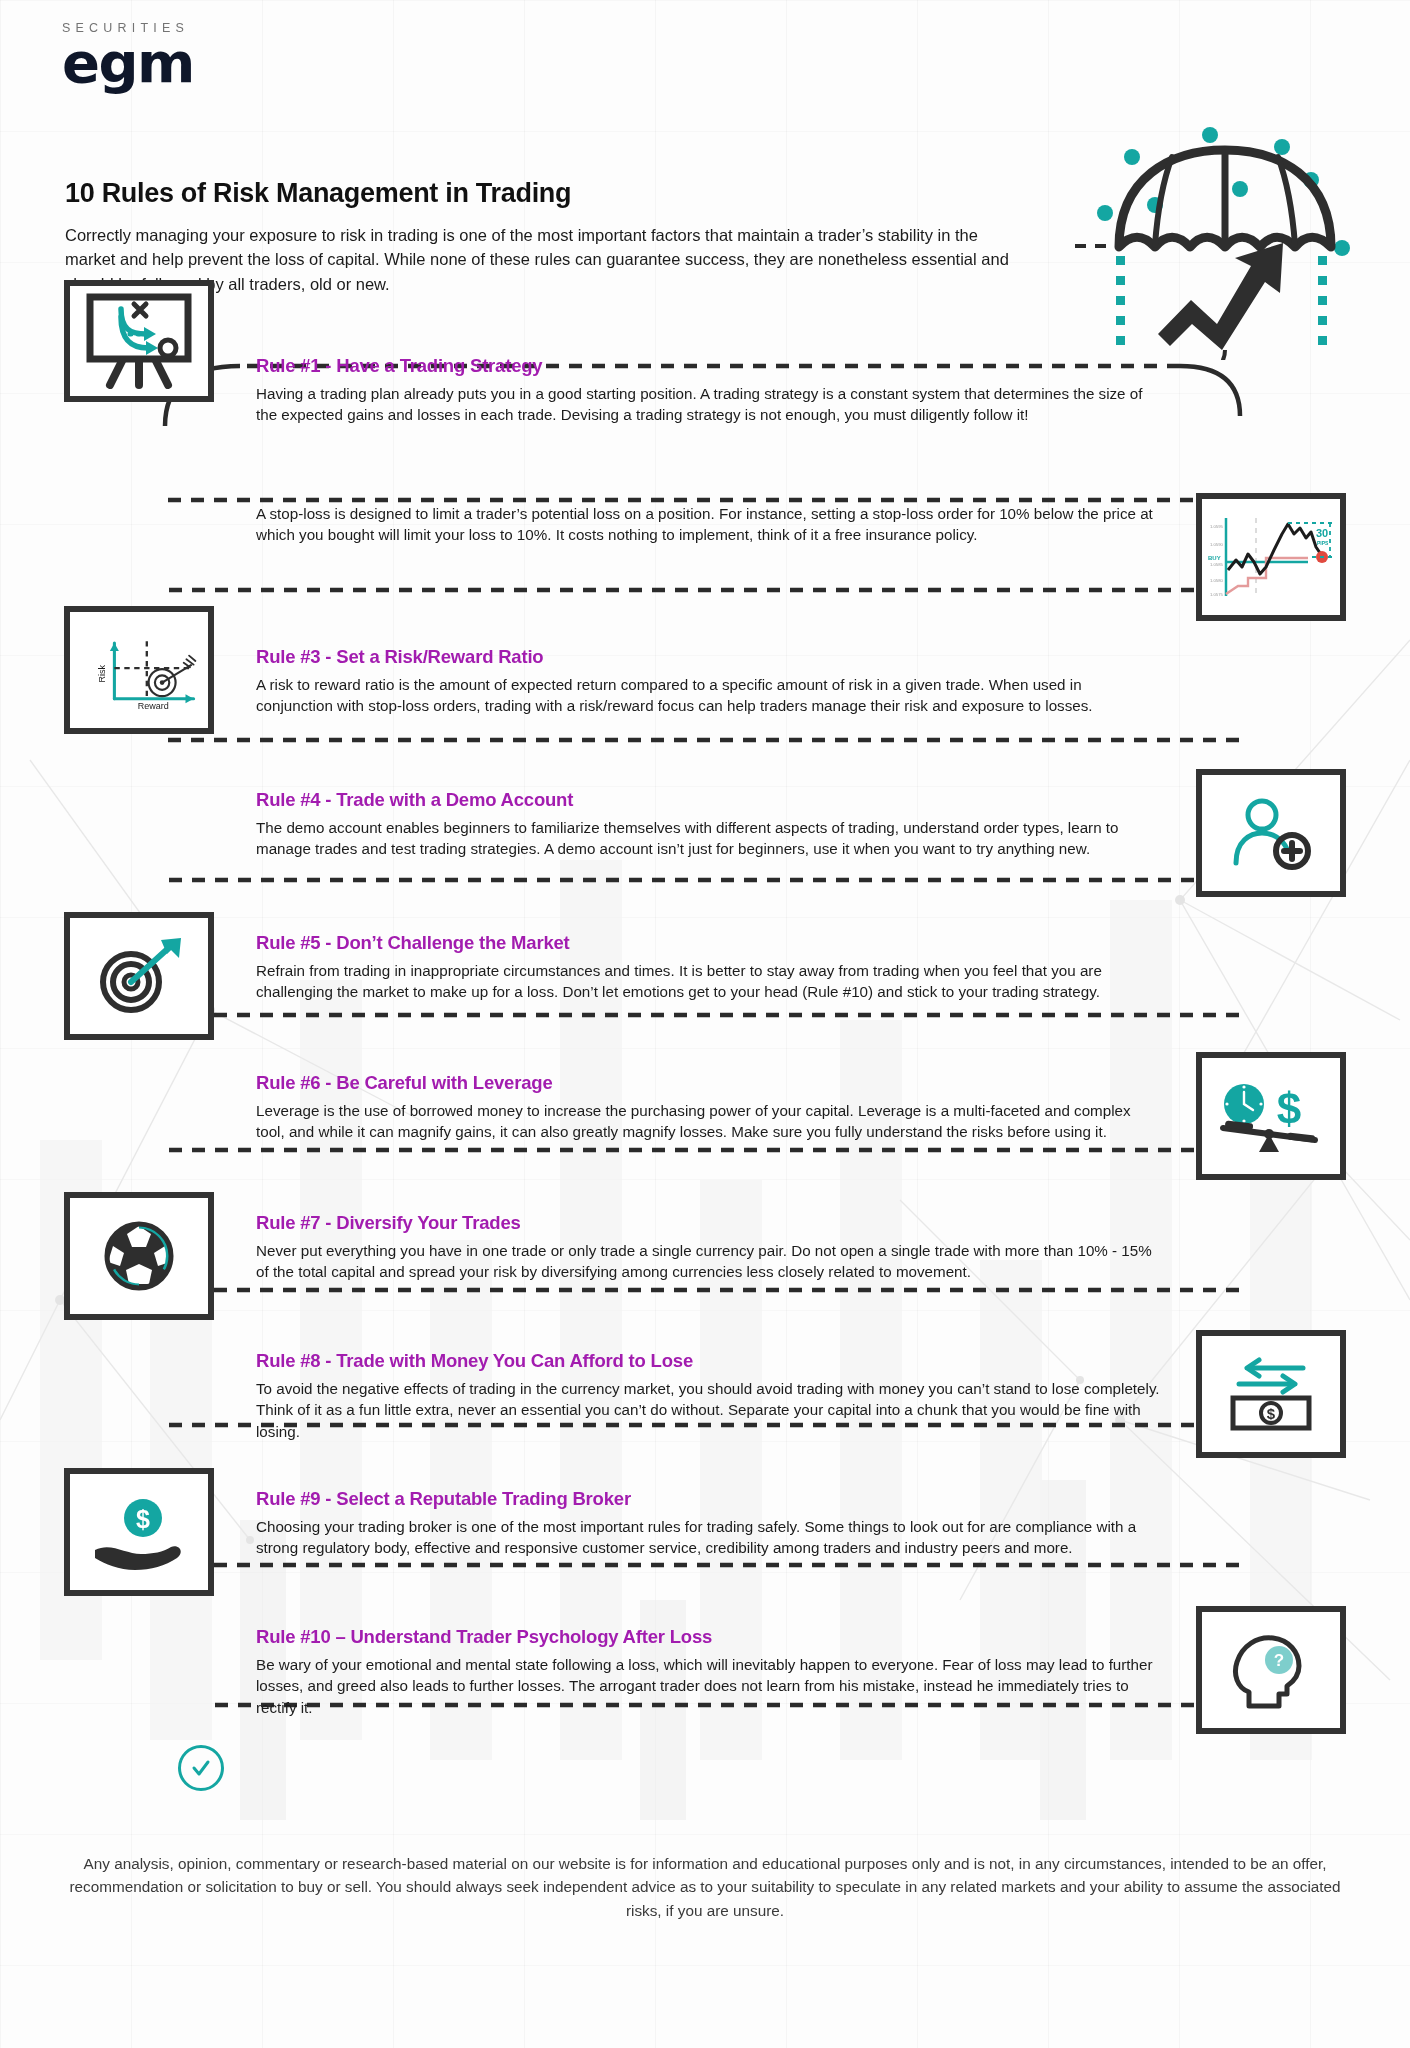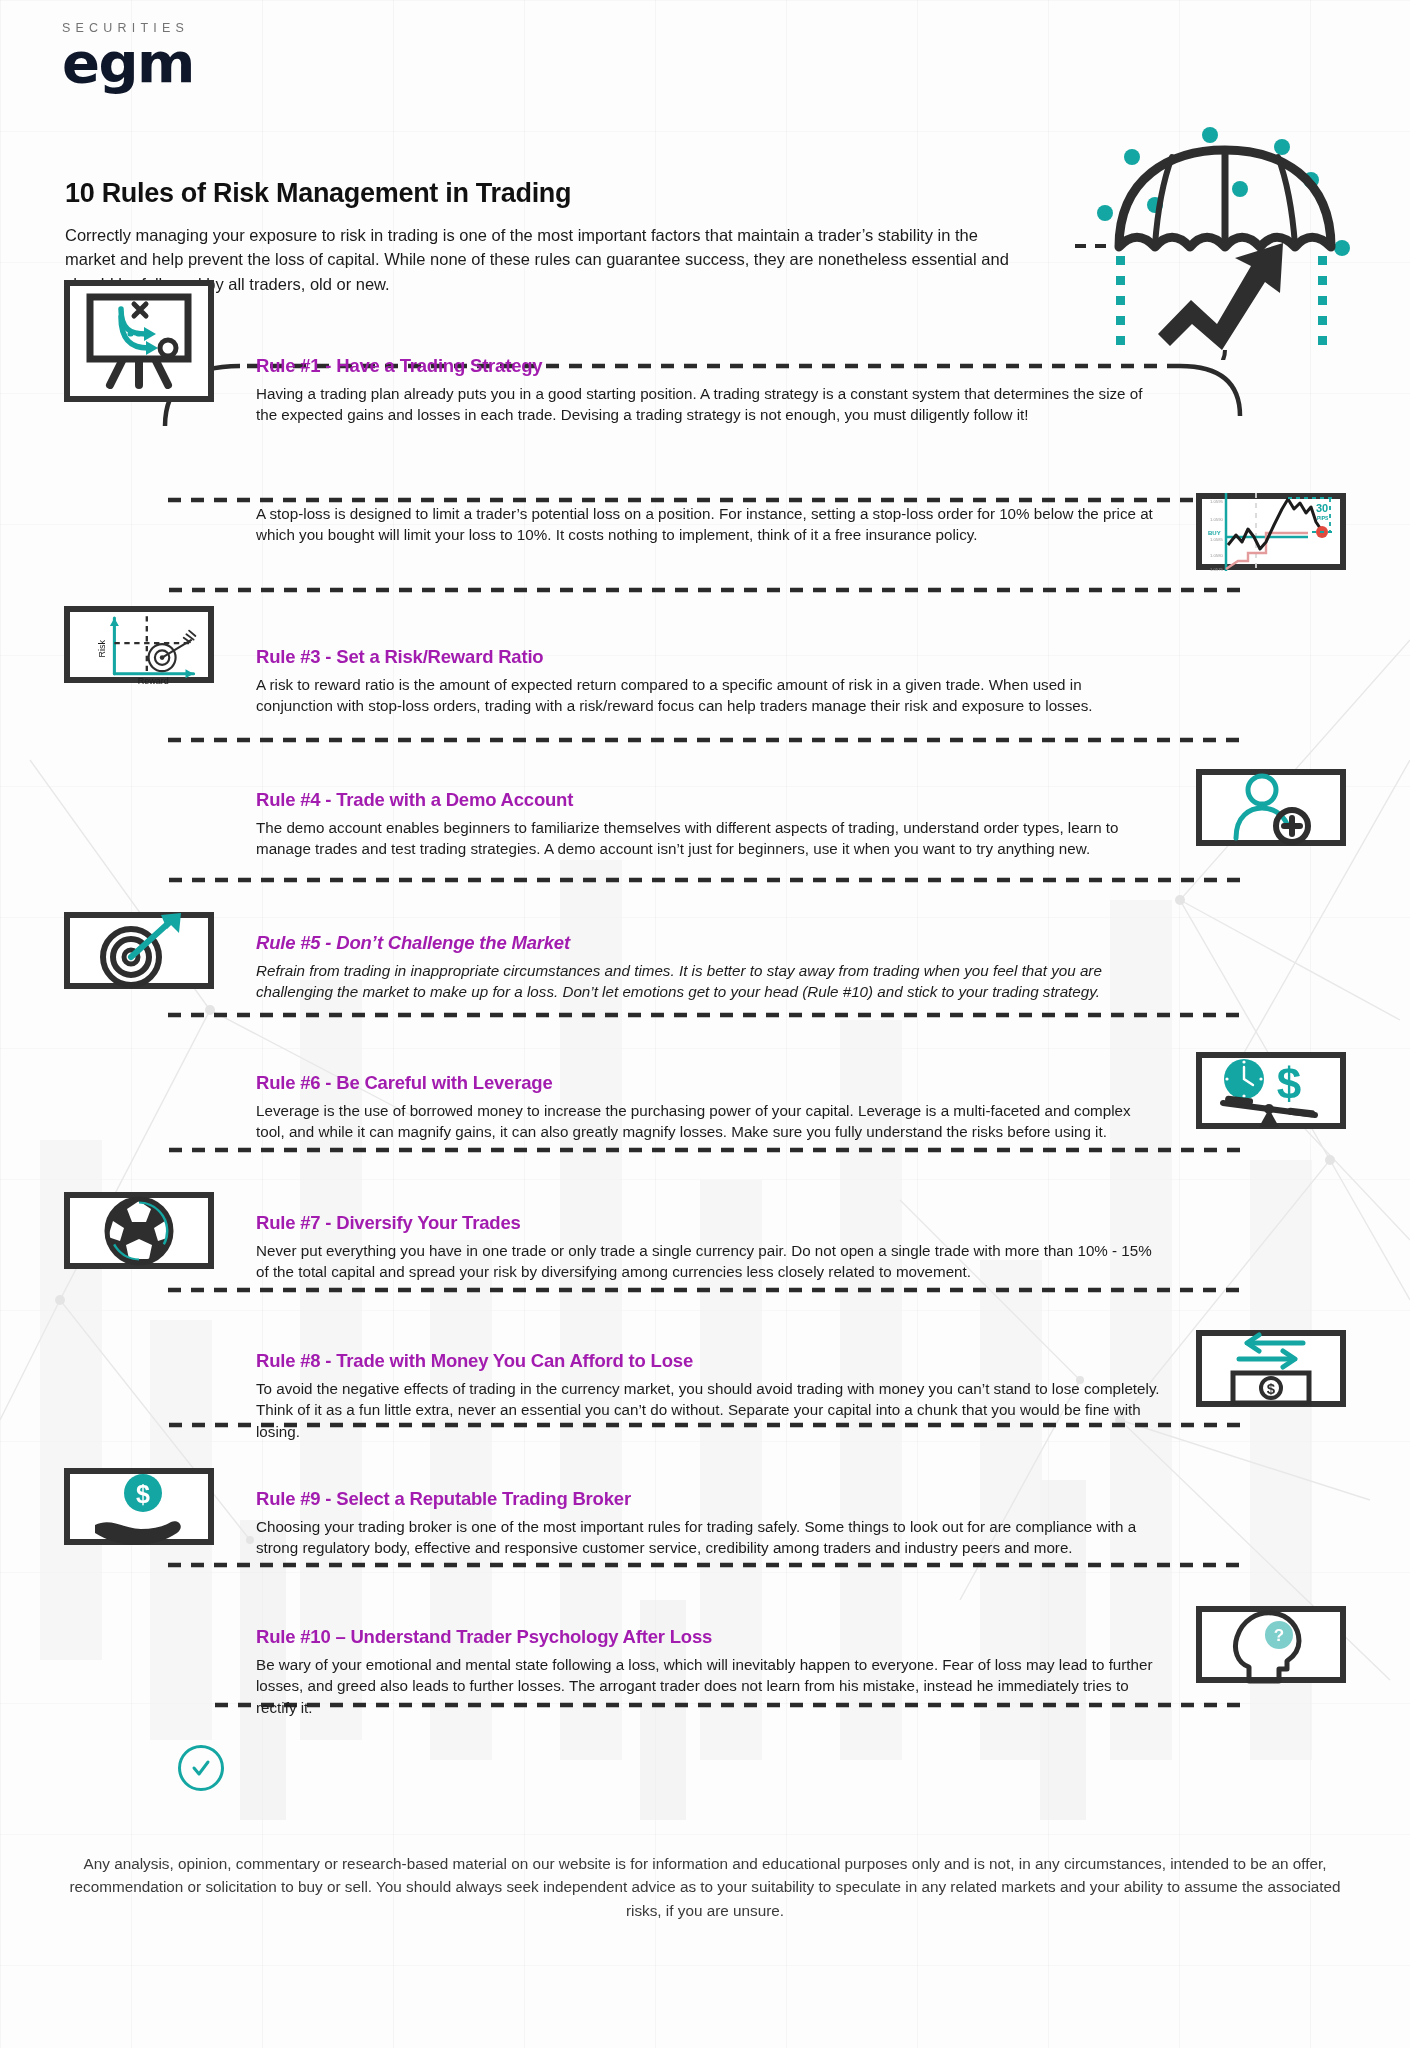--- a/index.html
+++ b/index.html
@@ -69,21 +69,21 @@
     font-size: 18.5px; font-weight: 700; color: #a21caf;
     margin-bottom: 6px; letter-spacing: -0.2px;
   }
   .rule-text {
     font-size: 15.2px; line-height: 1.40; color: #1c1c1c;
   }
 
   
   .icon-box {
     position: absolute;
-    width: 150px; height: 77px;
+    width: 150px; height: 128px;
     border: 6px solid #333333;
     background: #fff;
     display: flex; align-items: center; justify-content: center;
   }
   .icon-box.left  { left: 64px; }
   .icon-box.right { left: 1196px; }
 
   
   .check-badge {
     position: absolute; left: 178px; top: 1745px;
@@ -350,21 +350,21 @@
               <path d="M76 50 L76 66"></path>
           </g>
         </svg>
       </div>
       <div class="rule-body">
         <div class="rule-title">Rule #4 - Trade with a Demo Account</div>
         <div class="rule-text">The demo account enables beginners to familiarize themselves with different aspects of trading, understand order types, learn to manage trades and test trading strategies. A demo account isn’t just for beginners, use it when you want to try anything new.</div>
       </div>
     </div>
 
-    <div class="rule rule-left" style="height:140px;font-style:italic;">
+    <div class="rule rule-left" style="height:140px;">
       <div class="icon-box left" style="top:-20px;">
         <svg width="104" height="84" viewBox="0 0 104 84">
           <g fill="none" stroke="#2e2e2e" stroke-width="6">
             <circle cx="44" cy="48" r="28"></circle>
               <circle cx="44" cy="48" r="18"></circle>
           </g>
           <circle cx="44" cy="48" r="7" fill="none" stroke="#2e2e2e" stroke-width="5"></circle>
           <path d="M44 48 L86 10" stroke="#14a6a2" stroke-width="6" stroke-linecap="round"></path>
           <path d="M74 6 L94 4 L92 24 L84 16 L80 20 Z" fill="#14a6a2"></path>
         </svg>

